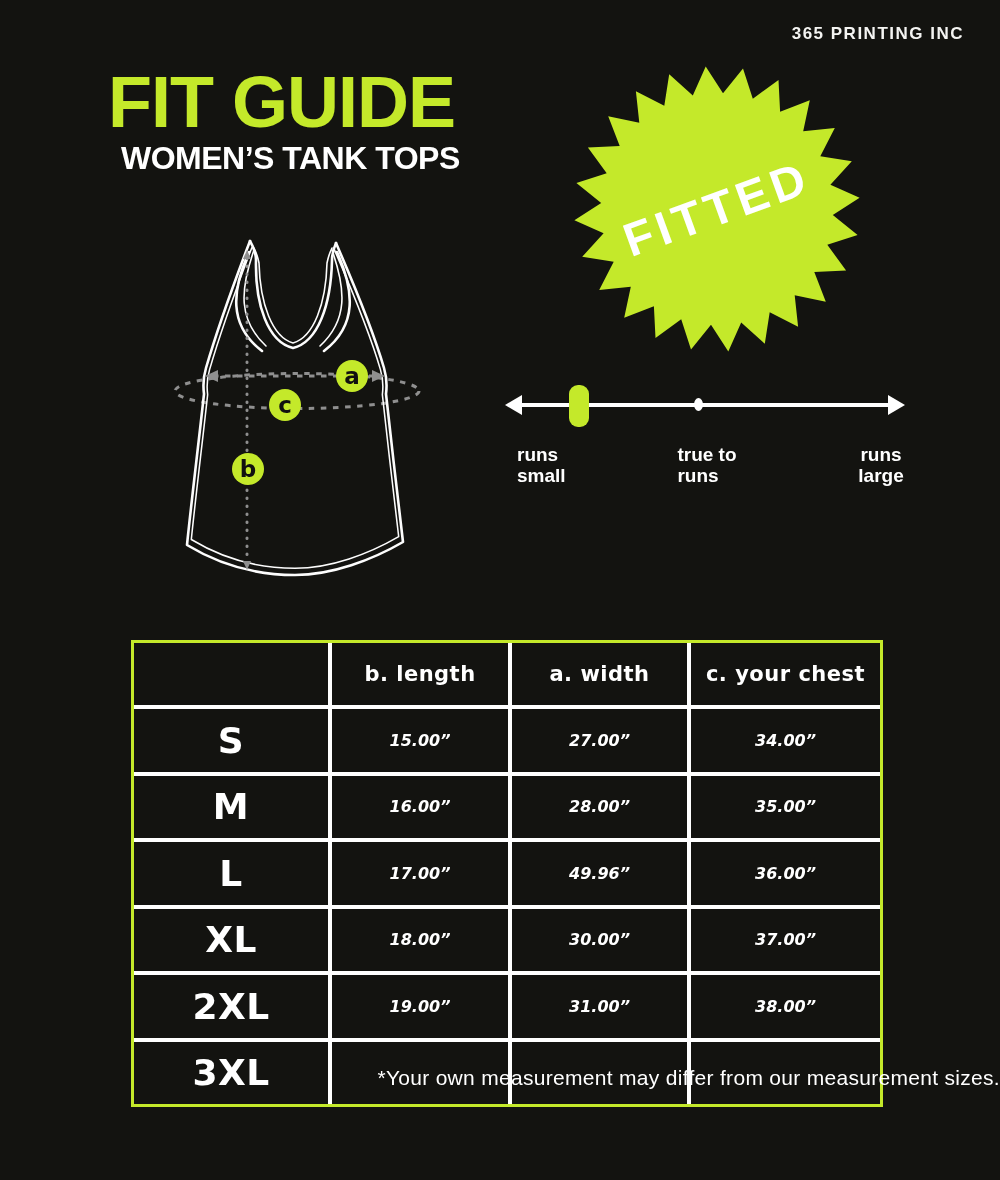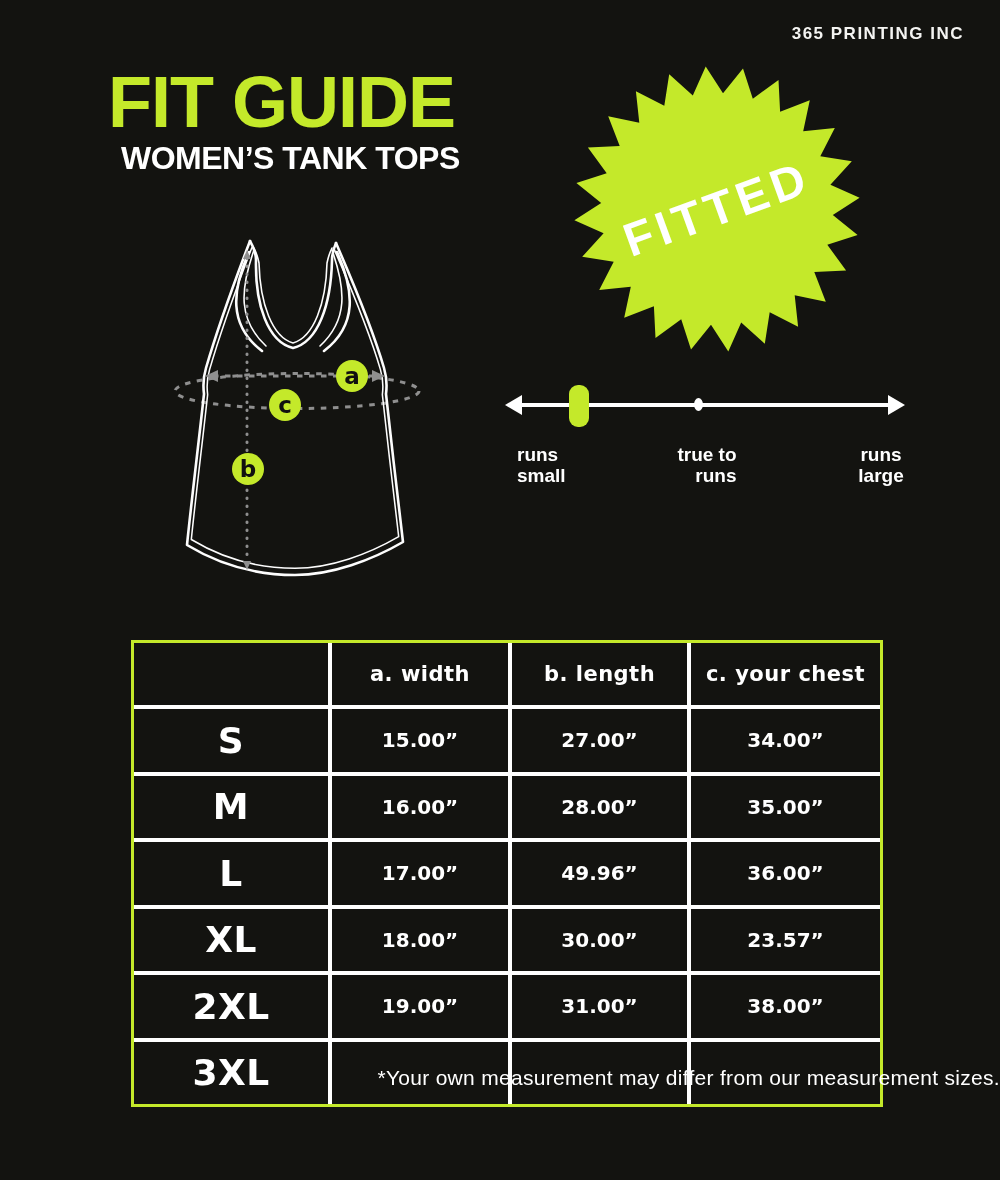--- a/index.html
+++ b/index.html
@@ -47,36 +47,36 @@
   .arrow-right{position:absolute;right:0;top:21px;width:0;height:0;
     border-top:10px solid transparent;border-bottom:10px solid transparent;
     border-left:17px solid #fff;}
   .indicator{position:absolute;left:64px;top:11px;width:20px;height:42px;
     border-radius:9px;background:var(--accent,#c4e92a);}
   .mid-dot{position:absolute;left:189px;top:24px;width:9px;height:13px;
     border-radius:50%;background:#fff;}
   .scale-label{position:absolute;top:70px;font-family:"Liberation Sans",sans-serif;
     font-size:19px;font-weight:bold;line-height:21px;color:#fff;}
   .sl-left{left:12px;text-align:left;}
-  .sl-mid{left:202px;transform:translateX(-50%);text-align:right;}
+  .sl-mid{left:202px;transform:translateX(-50%);text-align:left;}
   .sl-right{left:376px;transform:translateX(-50%);text-align:center;}
   .scale-label span{display:block;}
 
   
   .size-table{left:131px;top:640px;width:752px;height:467px;
     box-sizing:border-box;border:3px solid var(--accent,#c4e92a);
     background:#fff;display:grid;
     grid-template-columns:194px 176px 175px 1fr;
     grid-template-rows:62px repeat(6,1fr);
     gap:4px;}
   .cell{background:var(--background,#131310);display:flex;
     align-items:center;justify-content:center;font-weight:bold;color:#fff;}
   .head-cell{font-size:21px;letter-spacing:0.5px;}
   .size-cell{font-size:36px;letter-spacing:0.5px;}
-  .val-cell{font-size:20px;}
+  .val-cell{font-size:16px;font-style:italic;}
 
   .footnote{left:0;top:1066px;width:1000px;text-align:right;
     font-family:"Liberation Sans",sans-serif;font-size:21px;font-weight:normal;
     letter-spacing:0.3px;color:#fff;}
 </style>
 </head>
 <body>
 
 <div id="canvas">
 
@@ -166,43 +166,43 @@
       <span>runs</span>
     </div>
     <div class="scale-label sl-right">
       <span>runs</span>
       <span>large</span>
     </div>
   </div>
 
   <div class="abs size-table">
     <div class="cell head-cell"></div>
+    <div class="cell head-cell">b. length</div>
     <div class="cell head-cell">a. width</div>
-    <div class="cell head-cell">b. length</div>
     <div class="cell head-cell">c. your chest</div>
 
     <div class="cell size-cell">S</div>
     <div class="cell val-cell">15.00”</div>
     <div class="cell val-cell">27.00”</div>
     <div class="cell val-cell">34.00”</div>
 
     <div class="cell size-cell">M</div>
     <div class="cell val-cell">16.00”</div>
     <div class="cell val-cell">28.00”</div>
     <div class="cell val-cell">35.00”</div>
 
     <div class="cell size-cell">L</div>
     <div class="cell val-cell">17.00”</div>
     <div class="cell val-cell">49.96”</div>
     <div class="cell val-cell">36.00”</div>
 
     <div class="cell size-cell">XL</div>
     <div class="cell val-cell">18.00”</div>
     <div class="cell val-cell">30.00”</div>
-    <div class="cell val-cell">23.57”</div>
+    <div class="cell val-cell">37.00”</div>
 
     <div class="cell size-cell">2XL</div>
     <div class="cell val-cell">19.00”</div>
     <div class="cell val-cell">31.00”</div>
     <div class="cell val-cell">38.00”</div>
 
     <div class="cell size-cell">3XL</div>
     <div class="cell val-cell"></div>
     <div class="cell val-cell"></div>
     <div class="cell val-cell"></div>

